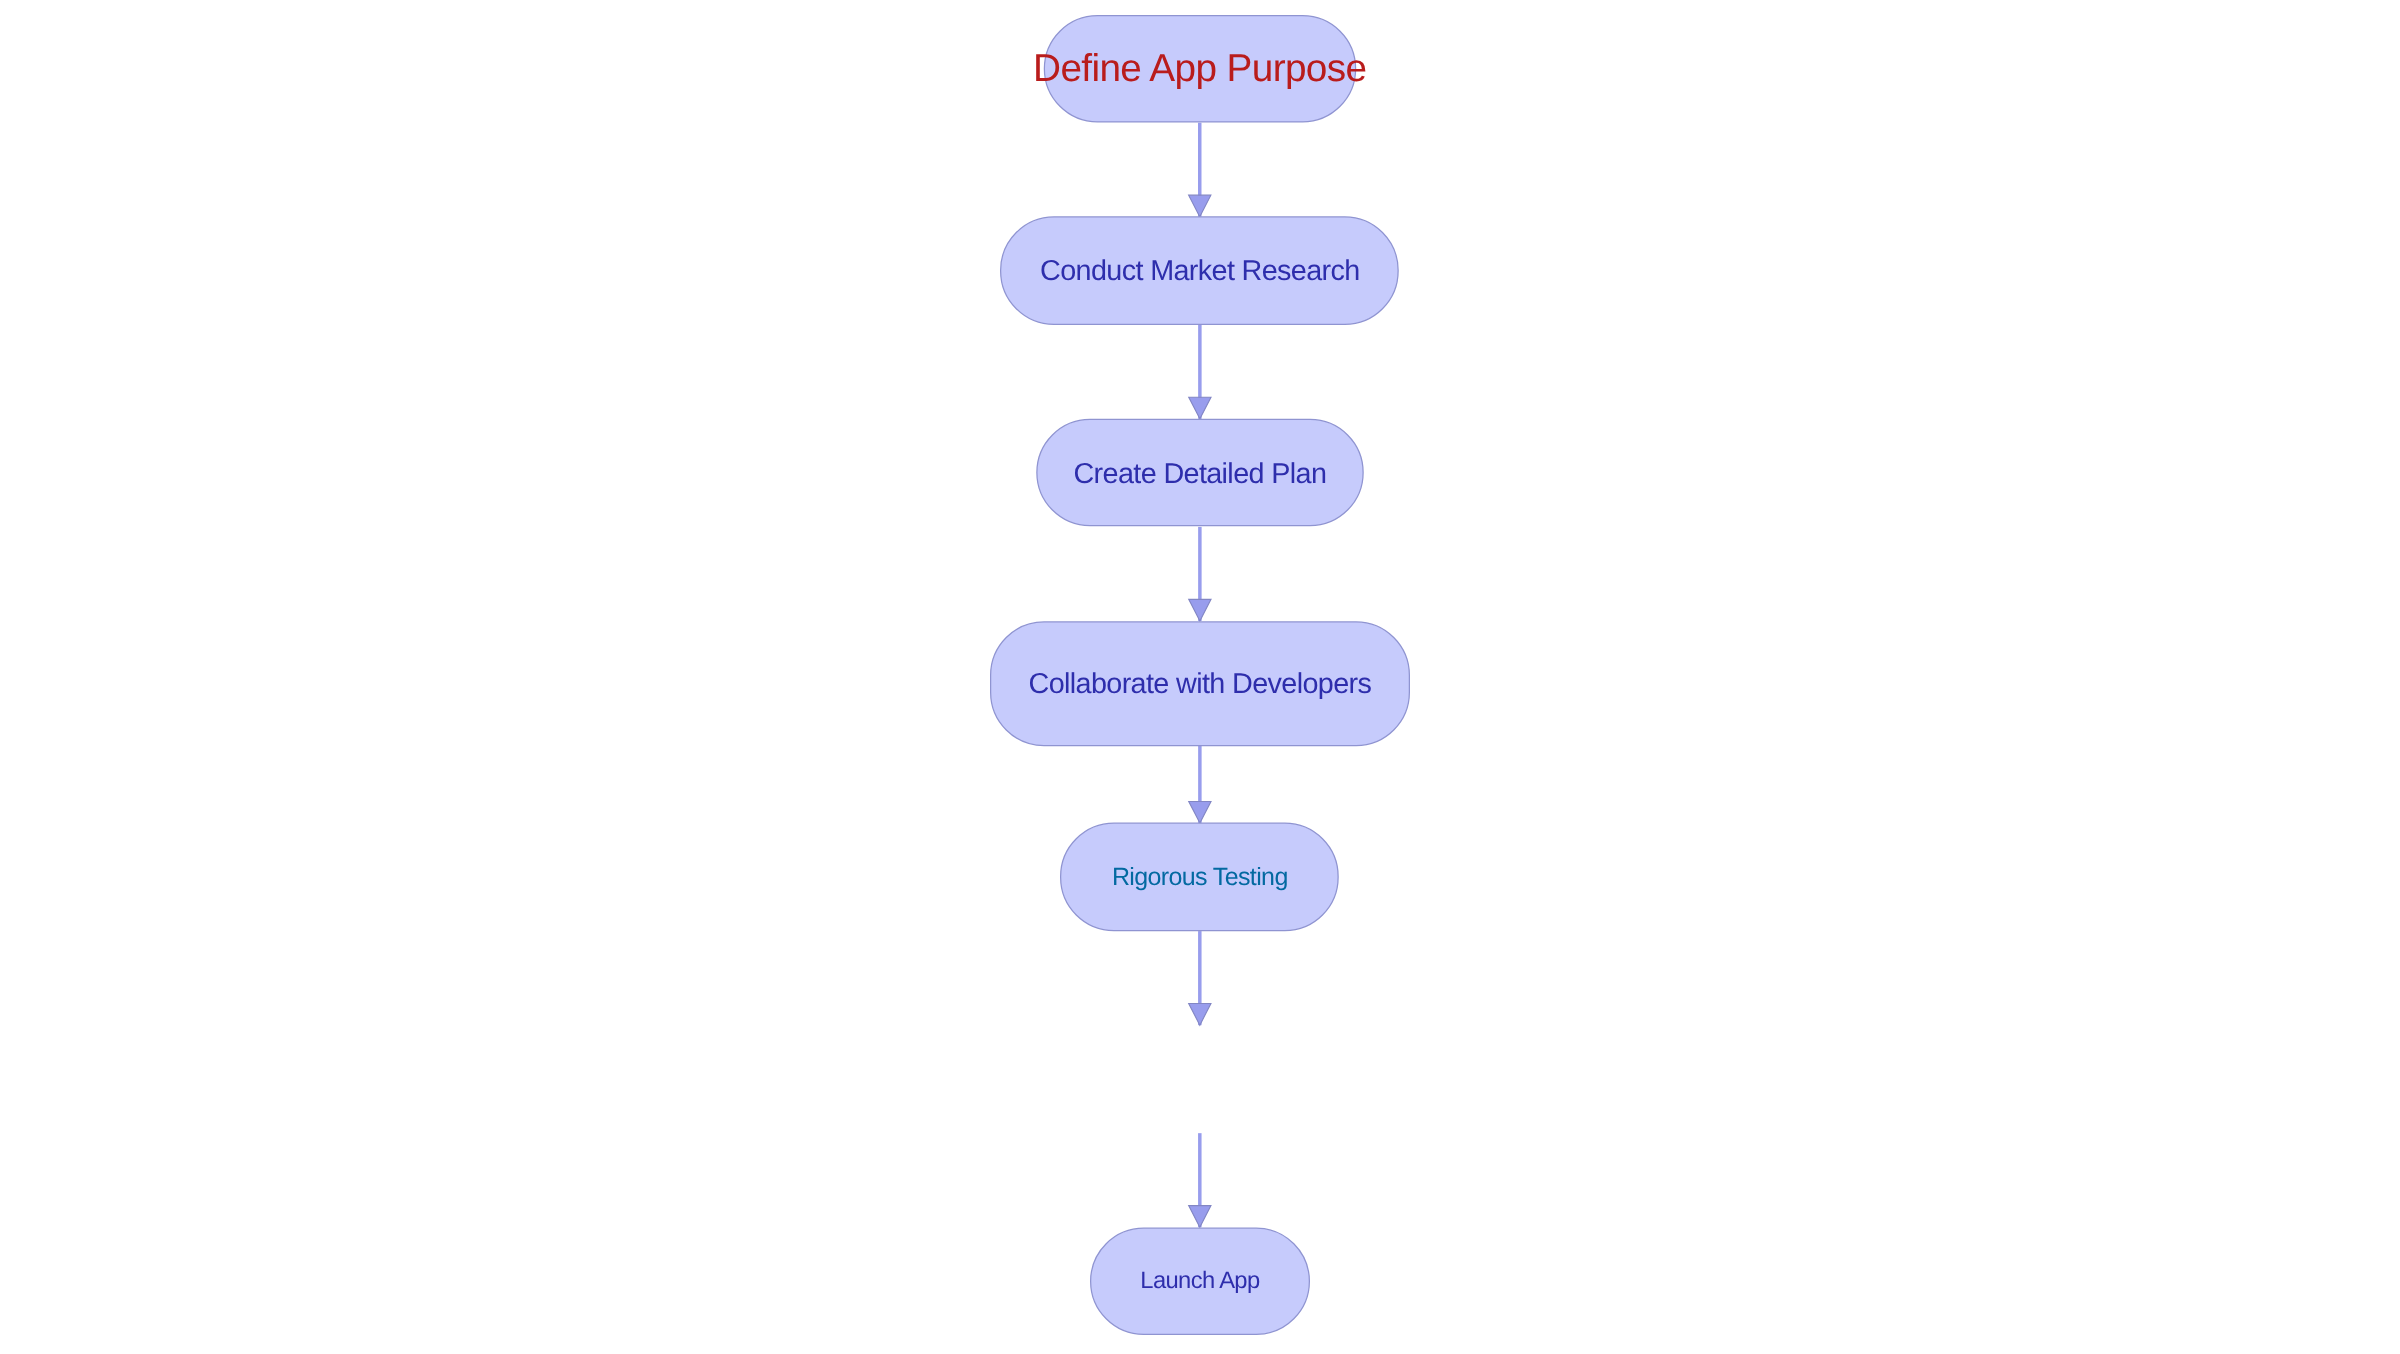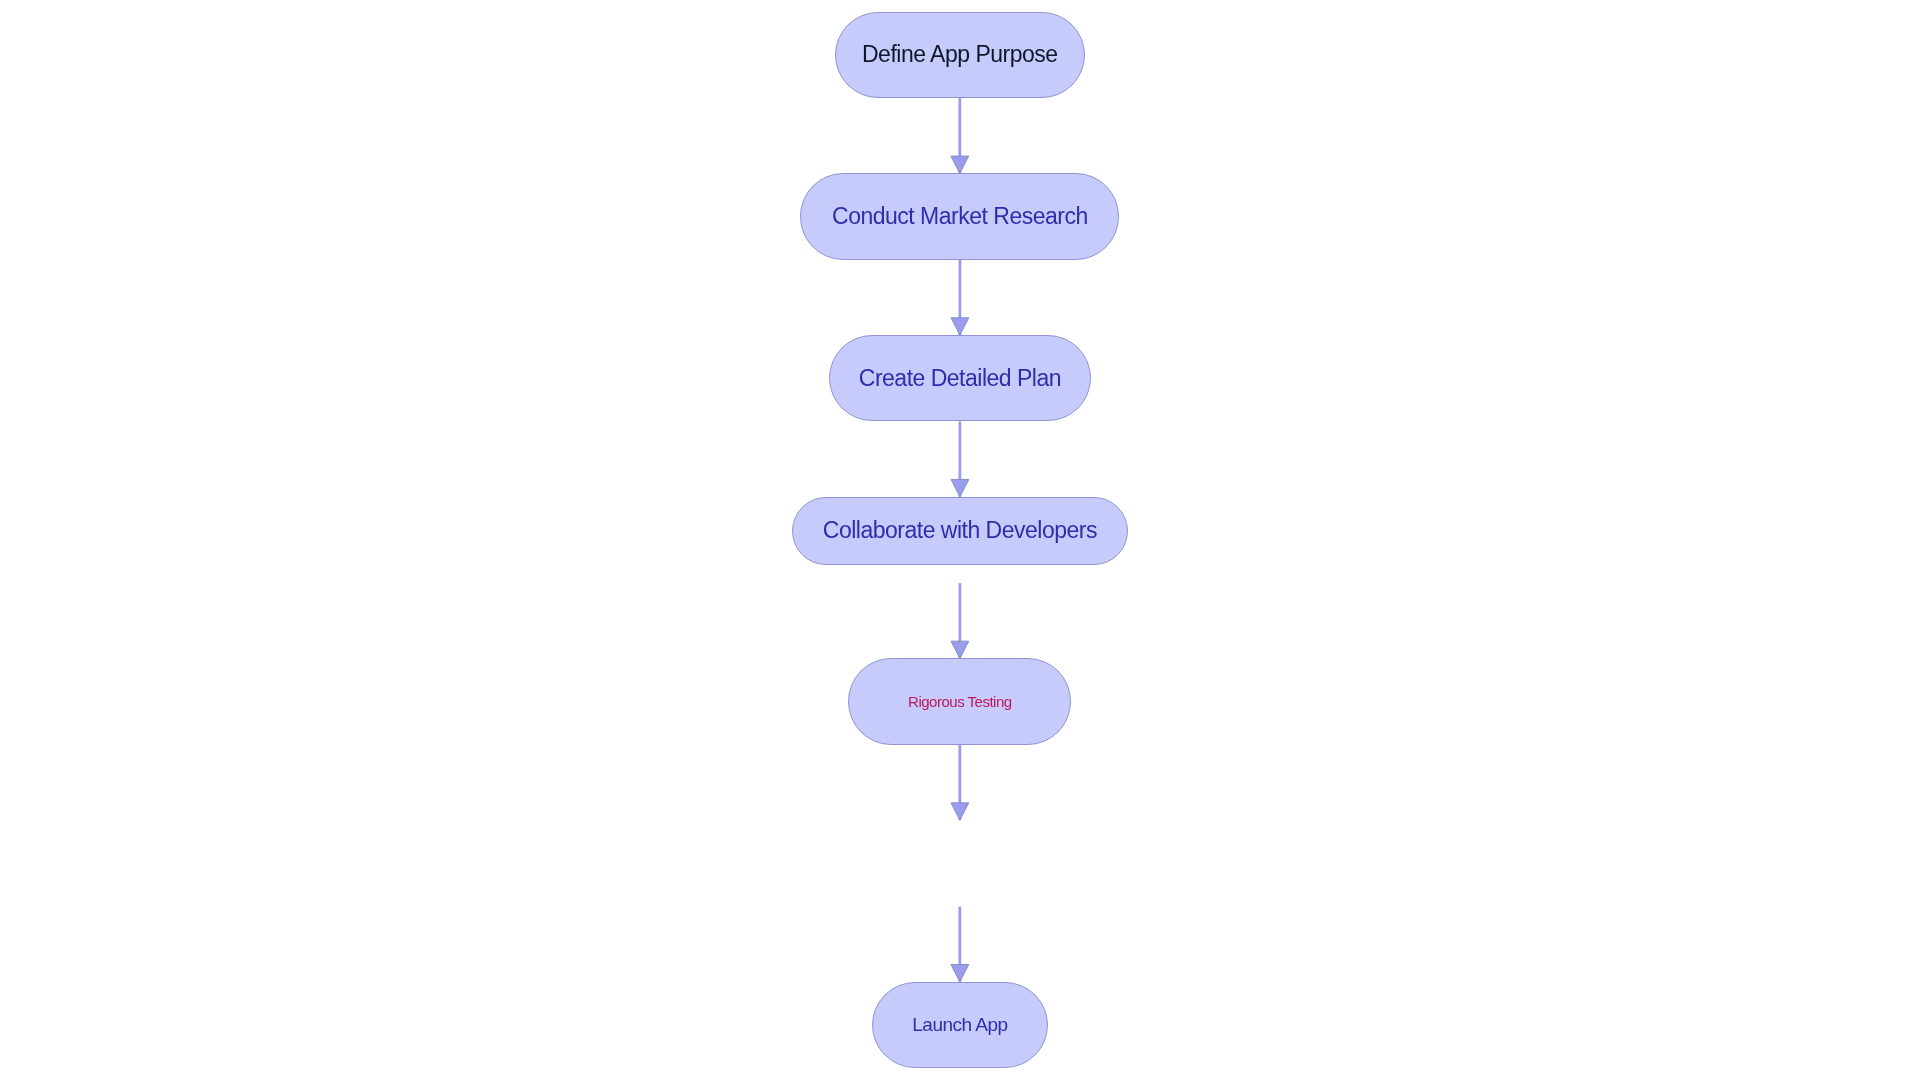--- a/index.html
+++ b/index.html
@@ -55,31 +55,31 @@
       <path class="edge-line" d="M959.85,744.85L959.85,820.13" stroke="#989ded" stroke-width="2.8"></path>
       <path class="edge-head" d="M950.95,802.83L968.75,802.83L959.85,820.13Z" fill="#989ded" stroke="#8286c4"></path>
     </g>
     <g>
       <path class="edge-line" d="M959.85,906.5300000000001L959.85,981.8" stroke="#989ded" stroke-width="2.8"></path>
       <path class="edge-head" d="M950.95,964.5L968.75,964.5L959.85,981.8Z" fill="#989ded" stroke="#8286c4"></path>
     </g>
   </svg>
 
   <div class="node" style="left: 834.55px; top: 11.75px; width: 250.5px; height: 86.4px; border-radius: 43.2px; background: rgb(198, 203, 252); border-color: rgb(143, 148, 209); border-width: 1.5px;">
-    <span class="node-label" style="color: #0f172a; font-size: 23px; letter-spacing: -0.5px;">Define App Purpose</span>
+    <span class="node-label" style="color: #b91c1c; font-size: 31px; letter-spacing: -0.5px;">Define App Purpose</span>
   </div>
   <div class="node" style="left: 800.35px; top: 173.42px; width: 319.1px; height: 86.4px; border-radius: 43.2px; background: rgb(198, 203, 252); border-color: rgb(143, 148, 209); border-width: 1.5px;">
     <span class="node-label" style="color: rgb(46, 46, 172); font-size: 23px; letter-spacing: -0.5px;">Conduct Market Research</span>
   </div>
   <div class="node" style="left: 829.25px; top: 335.1px; width: 261.3px; height: 86.4px; border-radius: 43.2px; background: rgb(198, 203, 252); border-color: rgb(143, 148, 209); border-width: 1.5px;">
     <span class="node-label" style="color: rgb(46, 46, 172); font-size: 23px; letter-spacing: -0.5px;">Create Detailed Plan</span>
   </div>
-  <div class="node" style="left: 791.85px; top: 496.78px; width: 336.1px; height: 68px; border-radius: 43.2px; background: rgb(198, 203, 252); border-color: rgb(143, 148, 209); border-width: 1.5px;">
+  <div class="node" style="left: 791.85px; top: 496.78px; width: 336.1px; height: 100px; border-radius: 43.2px; background: rgb(198, 203, 252); border-color: rgb(143, 148, 209); border-width: 1.5px;">
     <span class="node-label" style="color: rgb(46, 46, 172); font-size: 23px; letter-spacing: -0.5px;">Collaborate with Developers</span>
   </div>
   <div class="node" style="left: 848.35px; top: 658.45px; width: 223px; height: 86.4px; border-radius: 43.2px; background: rgb(198, 203, 252); border-color: rgb(143, 148, 209); border-width: 1.5px;">
-    <span class="node-label" style="color: #be185d; font-size: 15px; letter-spacing: -0.5px;">Rigorous Testing</span>
+    <span class="node-label" style="color: #0369a1; font-size: 20px; letter-spacing: -0.5px;">Rigorous Testing</span>
   </div>
   <div class="node" style="left: 871.95px; top: 981.8px; width: 176px; height: 86.4px; border-radius: 43.2px; background: rgb(198, 203, 252); border-color: rgb(143, 148, 209); border-width: 1.5px;">
     <span class="node-label" style="color: rgb(46, 46, 172); font-size: 19px; letter-spacing: -0.5px;">Launch App</span>
   </div>
 
 </div>
 
 </body></html>

